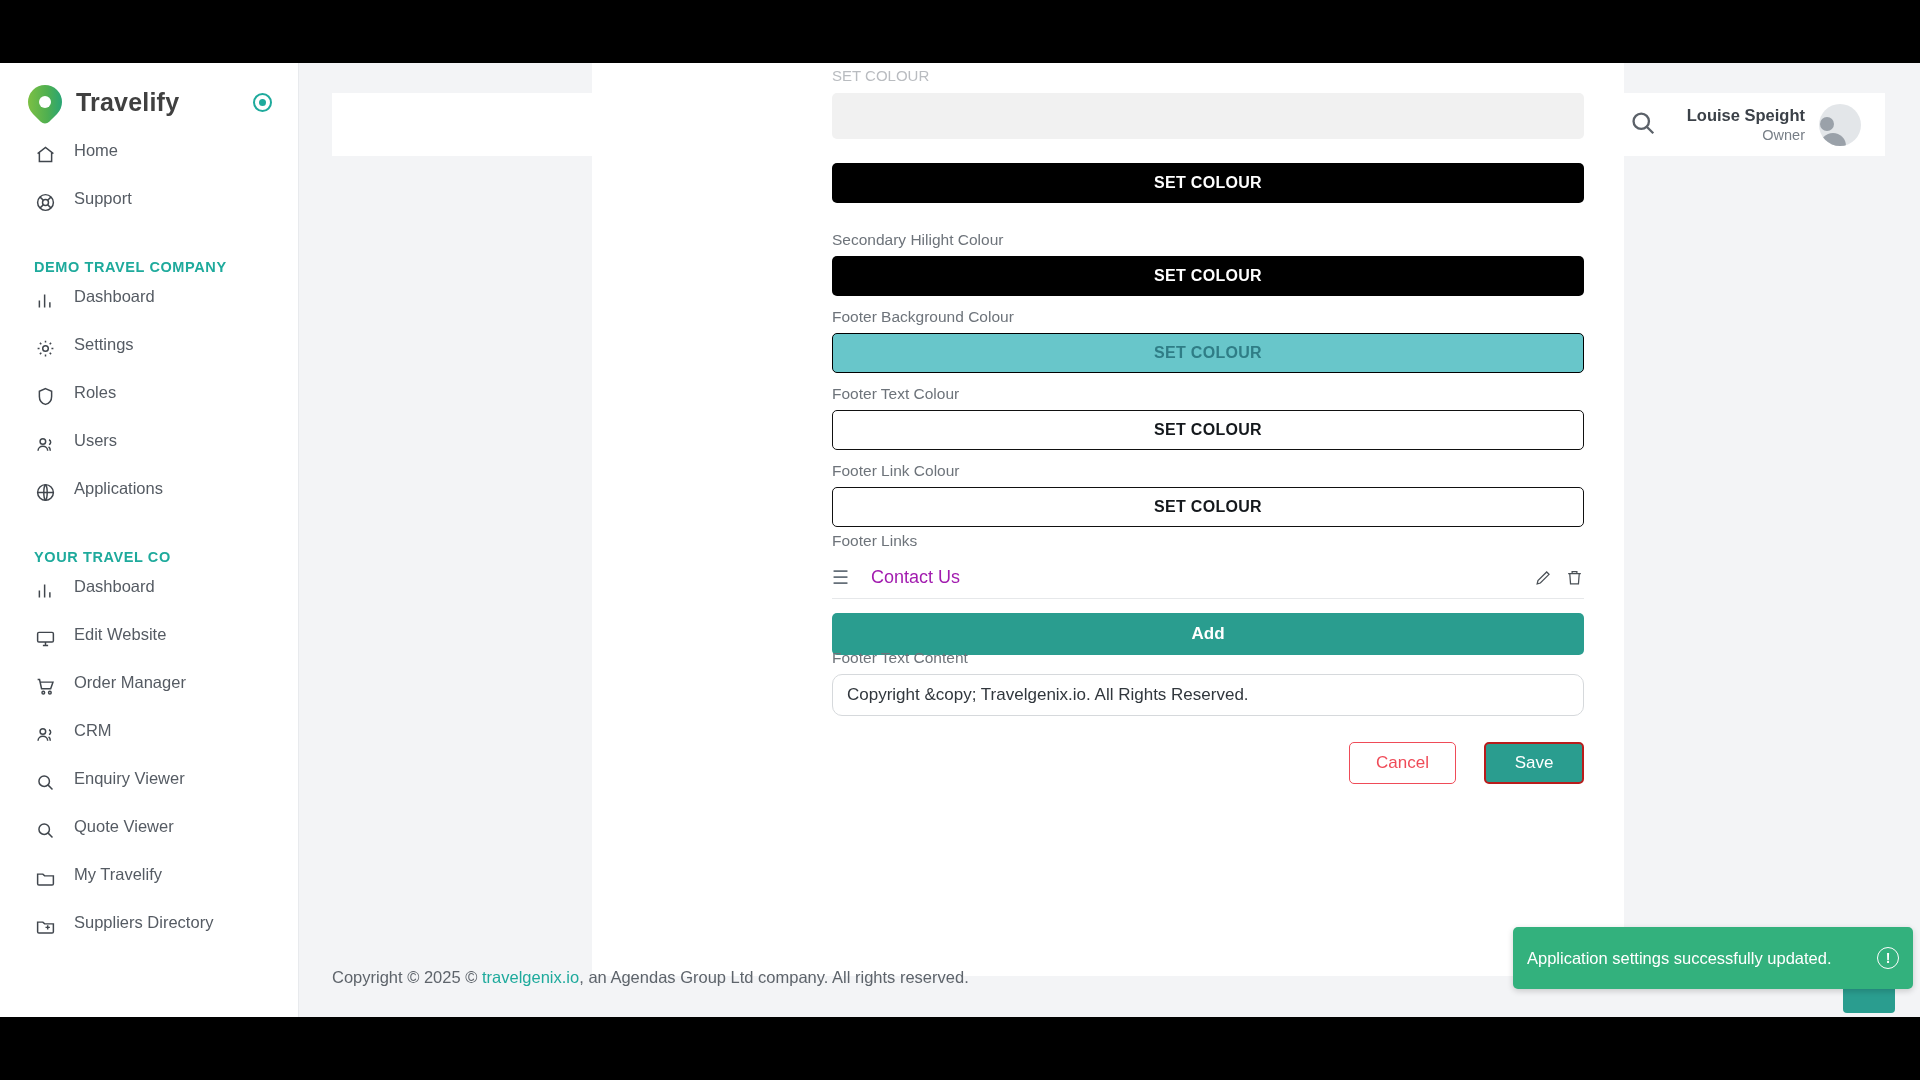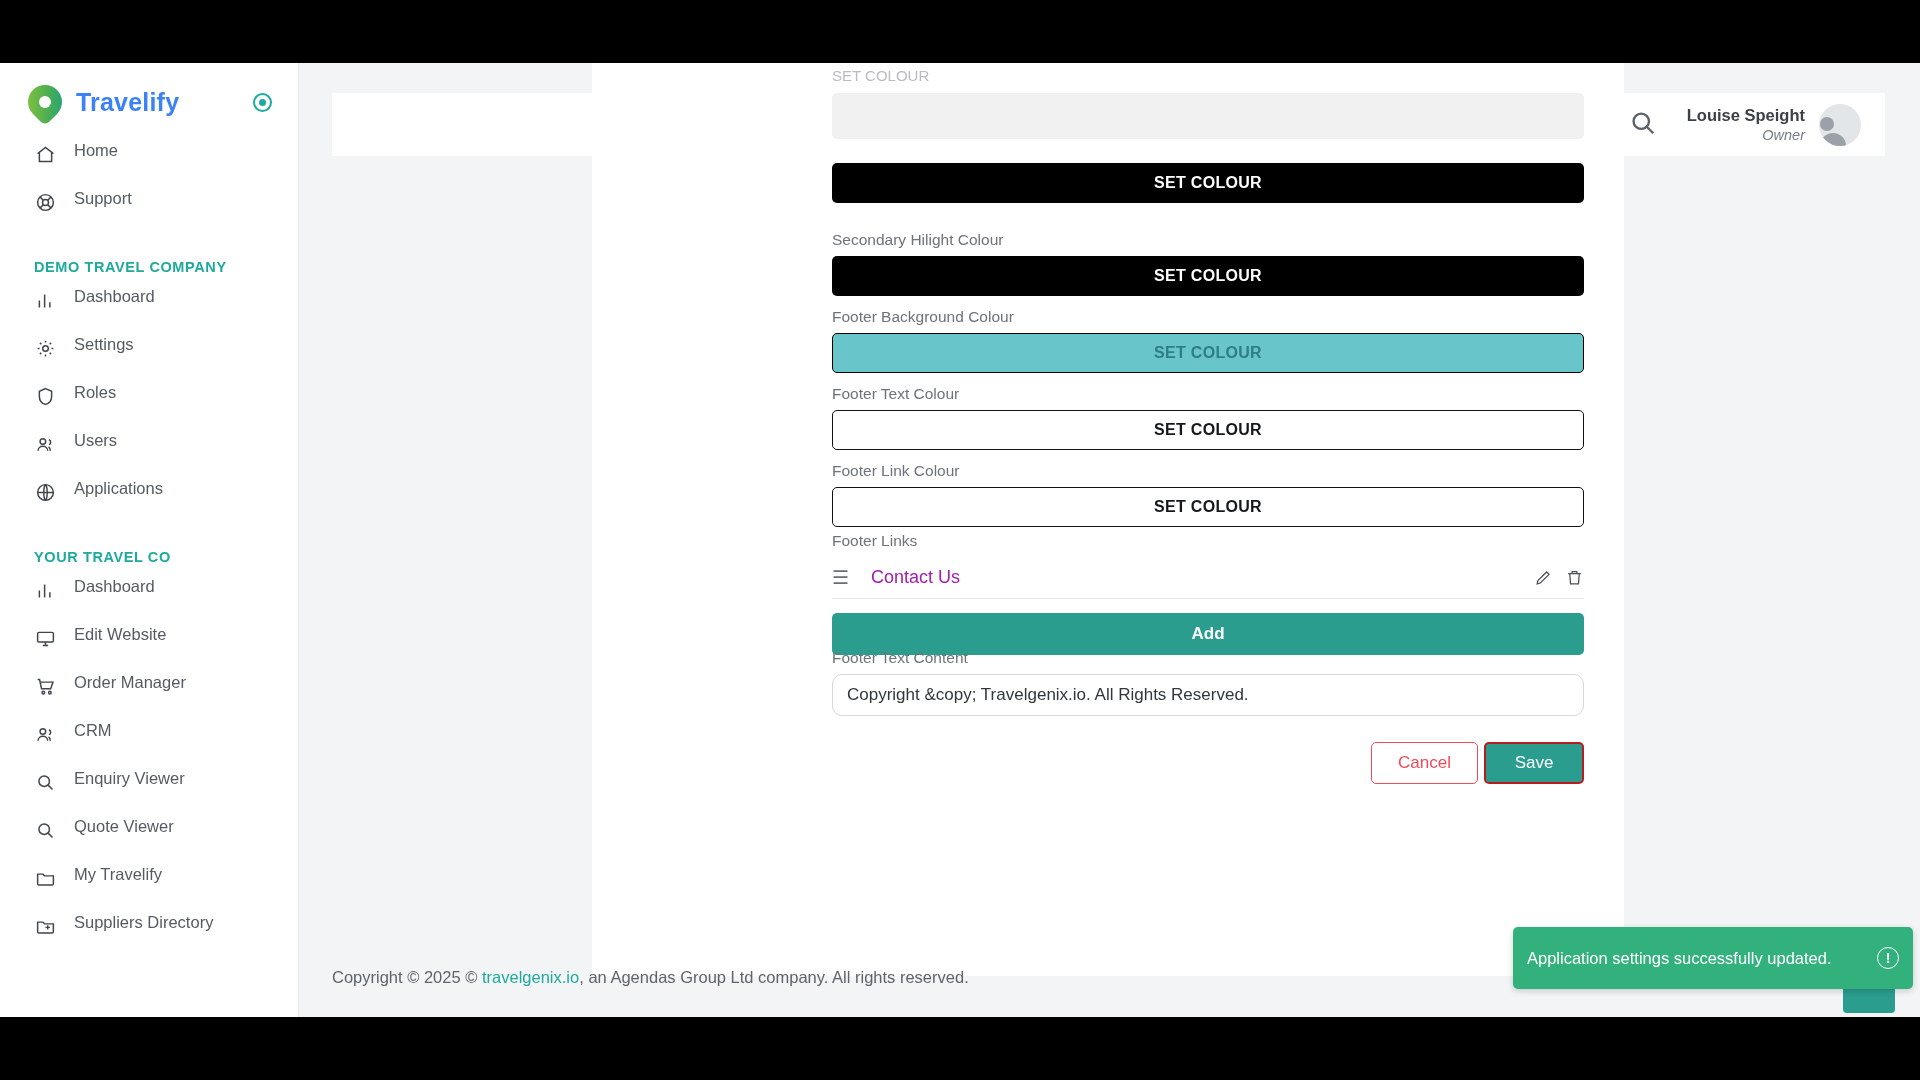--- a/index.html
+++ b/index.html
@@ -34,21 +34,21 @@
     background: linear-gradient(135deg,#8cc63f 0%,#4faf50 55%,#16a085 100%);
     display: flex; align-items: center; justify-content: center;
     transform: rotate(-45deg);
   }
   .logo-pin span {
     display: block; width: 12px; height: 12px; border-radius: 50%;
     background: #fff; transform: rotate(45deg);
   }
   .brand-name {
     margin-left: 14px;
-    font-size: 25px; font-weight: bold; color: #3b82f6;
+    font-size: 25px; font-weight: bold; color: #404040;
     letter-spacing: .2px;
   }
   .collapse-btn {
     position: absolute; right: 26px; top: 30px;
     width: 19px; height: 19px; border-radius: 50%;
     border: 2px solid #1eaa9c;
     display:flex; align-items:center; justify-content:center;
   }
   .collapse-btn i {
     width: 7px; height: 7px; border-radius: 50%; background: #1eaa9c; display:block;
@@ -75,21 +75,21 @@
     position: absolute; left: 332px; top: 30px;
     width: 1553px; height: 63px;
     background: #fff;
     display: flex; align-items: center; justify-content: flex-end;
     padding-right: 24px;
   }
   .search-ico { margin-right: 30px; cursor: pointer; }
   .search-ico svg { width: 28px; height: 28px; stroke: #5b6169; stroke-width: 2; fill: none; }
   .user-block { text-align: right; margin-right: 14px; }
   .user-name { font-size: 16.5px; font-weight: bold; color: #3b4148; }
-  .user-role { font-size: 14.5px; color: #777e86; margin-top: 2px; font-style: italic; }
+  .user-role { font-size: 14.5px; color: #777e86; margin-top: 2px; }
   .avatar {
     width: 42px; height: 42px; border-radius: 50%;
     background: #e3e6e9; display: flex; align-items: flex-end; justify-content: center;
     overflow: hidden;
   }
   .avatar .head { width:14px;height:14px;border-radius:50%;background:#9aa1a9;position:relative;top:-15px;}
   .avatar .body { width:26px;height:13px;border-radius:13px 13px 0 0;background:#9aa1a9;position:relative;top:0;left:-14px;}
 
   
   #card {
@@ -132,21 +132,21 @@
   .add-btn {
     height: 42px; border-radius: 5px; background: #2a9d8f; color: #fff;
     display: flex; align-items: center; justify-content: center;
     font-size: 17px; font-weight: bold; cursor: pointer;
   }
   .text-input {
     height: 42px; border: 1px solid #d6d9dc; border-radius: 10px;
     display: flex; align-items: center; padding: 0 14px;
     font-size: 17px; color: #31373d; background: #fff;
   }
-  .btn-row { position: absolute; left: 240px; display: flex; gap: 6px; justify-content: flex-end; width: 752px; }
+  .btn-row { position: absolute; left: 240px; display: flex; gap: 28px; justify-content: flex-end; width: 752px; }
   .btn {
     height: 42px; min-width: 100px; border-radius: 5px;
     display: flex; align-items: center; justify-content: center;
     font-size: 17px; cursor: pointer; padding: 0 26px;
   }
   .btn-cancel { background: #fff; border: 1px solid #ef4b58; color: #ef4b58; }
   .btn-save { background: #2a9d8f; color: #fff; border: 2px solid #b91c1c; }
 
   
   #pagefooter {

